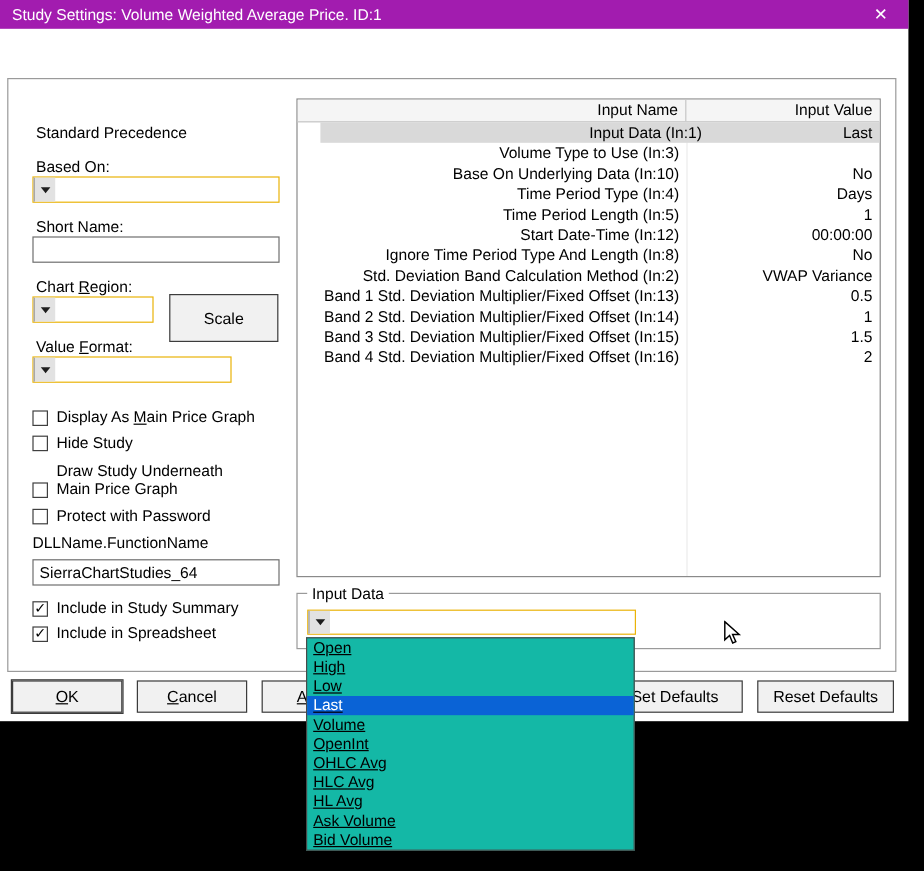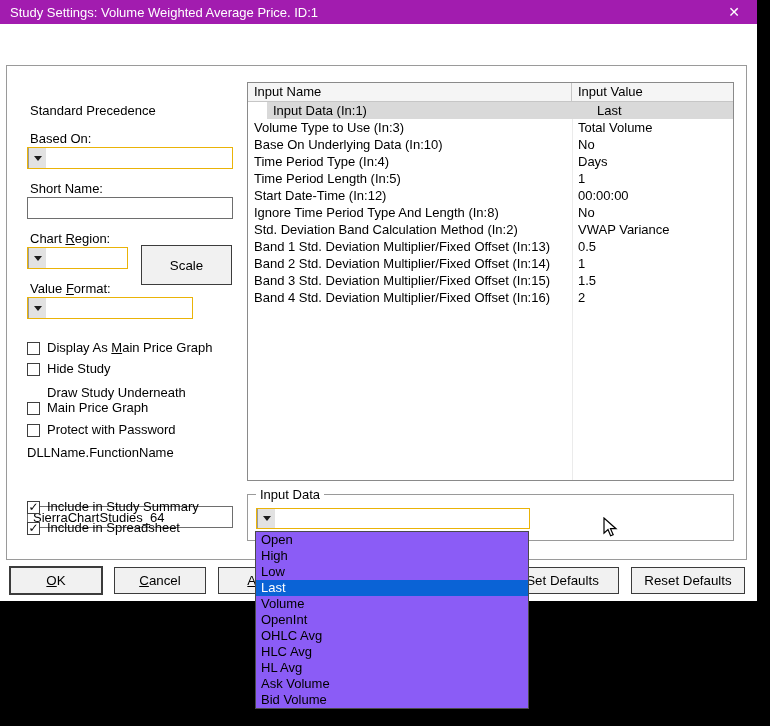--- a/index.html
+++ b/index.html
@@ -63,21 +63,21 @@
   .cblabel { line-height:15px; }
   .btn3d {
     position:absolute; background:#f1f1f1; border:1px solid #3c3c3c;
     display:flex; align-items:center; justify-content:center; z-index:4; white-space:nowrap;
   }
   .btn3d.default { box-shadow:0 0 0 1px #3c3c3c; }
 
   
   .itable {
     position:absolute; left:247px; top:82px; width:487px; height:399px;
-    border:1px solid #8a8a8a; background:#fff; z-index:4; overflow:hidden;
+    border:1px solid #8a8a8a; background:#fff; z-index:4; overflow:hidden;text-align:right;
   }
   .thead { display:flex; height:19px; background:#f5f5f5; border-bottom:1px solid #c6c6c6; position:relative; z-index:2; }
   .th { padding:1px 6px; white-space:nowrap; }
   .th1 { width:324px; border-right:1px solid #c6c6c6; }
   .th2 { flex:1; }
   .vdiv { position:absolute; left:324px; top:19px; bottom:0; width:1px; background:#ebebeb; z-index:0; }
   .trow { display:flex; height:17px; line-height:17px; position:relative; z-index:1; }
   .trow.selected { background:#d9d9d9;margin-left:19px; }
   .td1 { width:324px; padding:0 6px; white-space:nowrap; overflow:hidden; }
   .td2 { flex:1; padding:0 6px; white-space:nowrap; overflow:hidden; }
@@ -85,21 +85,21 @@
   
   .group {
     position:absolute; left:247px; top:494px; width:487px; height:47px;
     border:1px solid #9a9a9a; z-index:4; background:#fff;
   }
   .group .gtitle { position:absolute; left:8px; top:-8px; background:#fff; padding:0 4px; }
 
   
   .popup {
     position:absolute; left:255px; top:531px; width:274px;
-    background:#8b5cf6; border:1px solid #4a4a4a; z-index:50;
+    background:#14b8a6; border:1px solid #4a4a4a; z-index:50;text-decoration:underline;
   }
   .pitem { height:16px; line-height:16px; padding:0 5px; white-space:nowrap; }
   .pitem.selected { background:#0a63d6; color:#fff; }
 
   .cursor { position:absolute; left:603px; top:517px; z-index:60; }
   u { text-decoration:underline; }
 </style>
 </head>
 <body>
 
@@ -154,21 +154,21 @@
     <div class="cbrow" style="left:27px;top:385px;width:162px">
       <span class="cb"></span>
       <span class="cblabel">Draw Study Underneath Main Price Graph</span>
     </div>
     <div class="cbrow" style="left:27px;top:422px;width:230px">
       <span class="cb"></span>
       <span class="cblabel">Protect with Password</span>
     </div>
 
     <div class="lbl" style="left:27px;top:445px">DLLName.FunctionName</div>
-    <input class="tinput" style="left: 27px; top: 466px; width: 206px; margin-top: 40px;" value="SierraChartStudies_64">
+    <input class="tinput" style="left: 27px; top: 466px; width: 206px;" value="SierraChartStudies_64">
 
     <div class="cbrow" style="left:27px;top:499px;width:230px">
       <span class="cb checked"><span class="mark">✓</span></span>
       <span class="cblabel">Include in Study Summary</span>
     </div>
     <div class="cbrow" style="left:27px;top:520px;width:230px">
       <span class="cb checked"><span class="mark">✓</span></span>
       <span class="cblabel">Include in Spreadsheet</span>
     </div>
 
@@ -177,21 +177,20 @@
         <div class="th th1">Input Name</div>
         <div class="th th2">Input Value</div>
       </div>
       <div class="vdiv"></div>
       <div class="trow selected">
         <div class="td1">Input Data (In:1)</div>
         <div class="td2">Last</div>
       </div>
       <div class="trow">
         <div class="td1">Volume Type to Use (In:3)</div>
-        <div class="td2">Total Volume</div>
       </div>
       <div class="trow">
         <div class="td1">Base On Underlying Data (In:10)</div>
         <div class="td2">No</div>
       </div>
       <div class="trow">
         <div class="td1">Time Period Type (In:4)</div>
         <div class="td2">Days</div>
       </div>
       <div class="trow">

